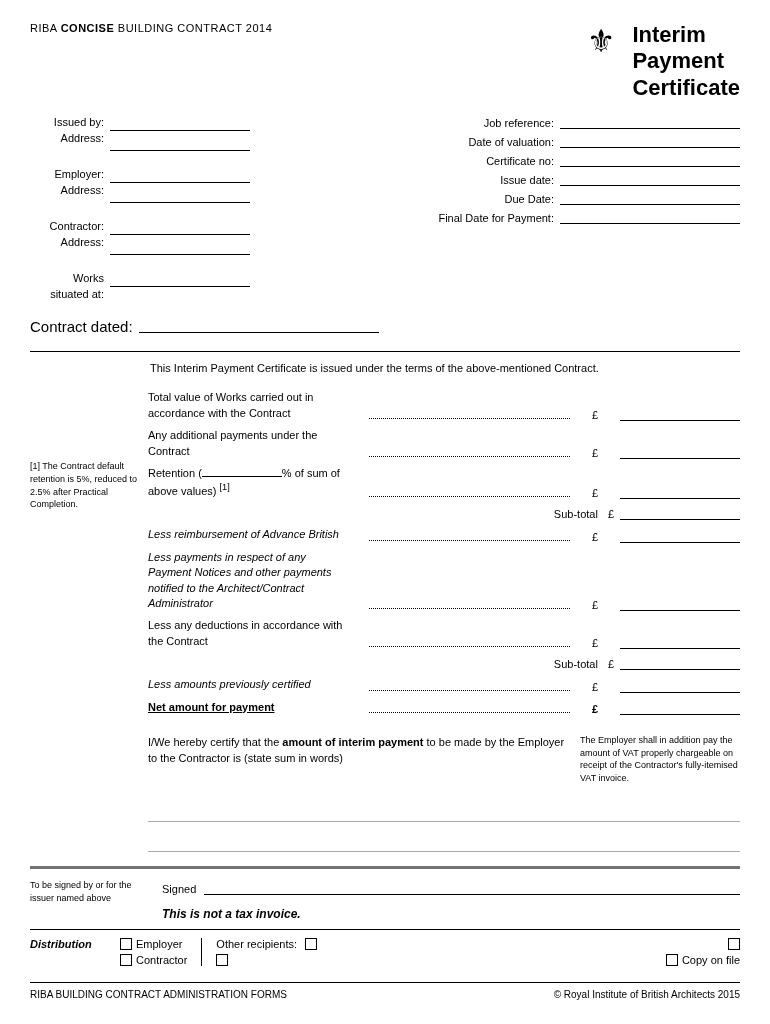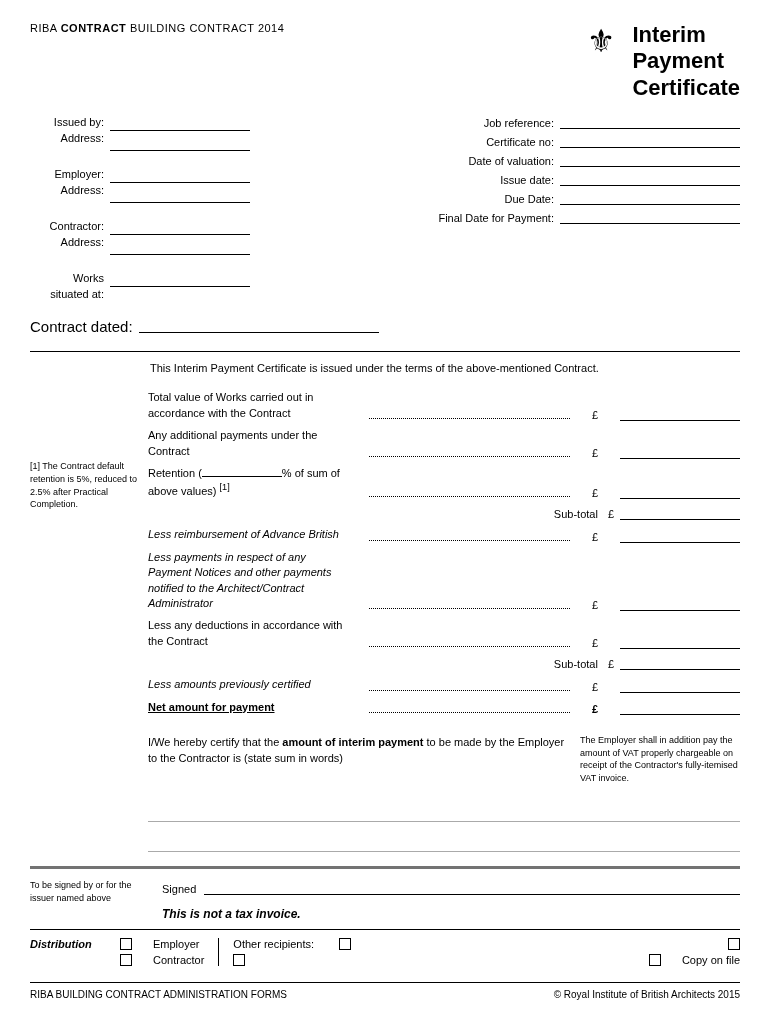--- a/index.html
+++ b/index.html
@@ -299,21 +299,21 @@
       gap: 6px;
     }
     .dist-col {
       display: flex;
       flex-direction: column;
       gap: 4px;
     }
     .dist-item {
       display: flex;
       align-items: center;
-      gap: 21px;
+      gap: 4px;
       font-size: 11px;
     }
     .checkbox {
       width: 12px;
       height: 12px;
       border: 1px solid #000;
       display: inline-block;
       flex-shrink: 0;
     }
     .dist-separator {
@@ -347,21 +347,21 @@
       height: 48px;
     }
   </style>
 </head>
 <body>
 
 <div class="page">
 
   <div class="header">
     <div class="header-left">
-      <span>RIBA </span><strong>CONTRACT</strong><span> BUILDING CONTRACT 2014</span>
+      <span>RIBA </span><strong>CONCISE</strong><span> BUILDING CONTRACT 2014</span>
     </div>
     <div class="header-right">
 
       <svg class="riba-logo" viewBox="0 0 42 48" xmlns="http://www.w3.org/2000/svg">
         <text x="21" y="30" text-anchor="middle" font-size="32" font-family="serif">⚜</text>
       </svg>
       <div class="title-block">
         <h1>
           <span>Interim</span><br>
           <span>Payment</span><br>
@@ -420,25 +420,25 @@
         </div>
       </div>
     </div>
 
     <div class="top-info-right">
       <div class="right-info-row">
         <span class="right-info-label">Job reference:</span>
         <div class="right-info-line"></div>
       </div>
       <div class="right-info-row">
+        <span class="right-info-label">Date of valuation:</span>
+        <div class="right-info-line"></div>
+      </div>
+      <div class="right-info-row">
         <span class="right-info-label">Certificate no:</span>
-        <div class="right-info-line"></div>
-      </div>
-      <div class="right-info-row">
-        <span class="right-info-label">Date of valuation:</span>
         <div class="right-info-line"></div>
       </div>
       <div class="right-info-row">
         <span class="right-info-label">Issue date:</span>
         <div class="right-info-line"></div>
       </div>
       <div class="right-info-row">
         <span class="right-info-label">Due Date:</span>
         <div class="right-info-line"></div>
       </div>

